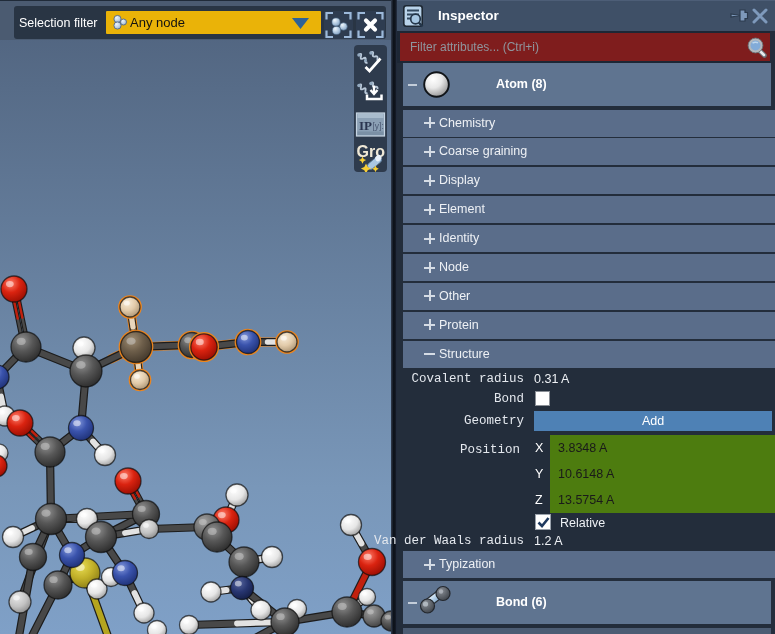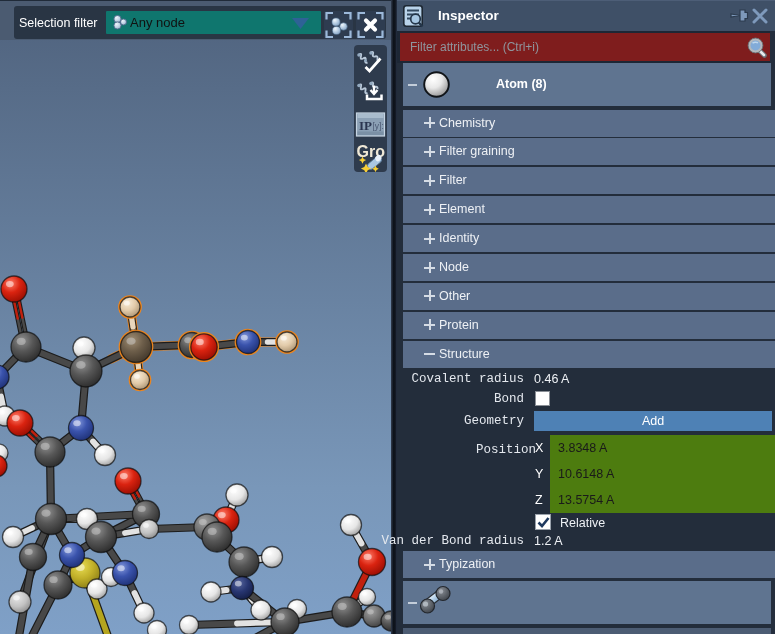--- a/index.html
+++ b/index.html
@@ -8,21 +8,21 @@
   .abs { position:absolute; }
   
   #viewport { left:0; top:0; width:391px; height:634px;
     background:linear-gradient(180deg,#4f627d 0%,#576c88 14%,#7997b9 77%,#7fa0c7 100%); }
   
   #topbar { left:14px; top:6px; width:372px; height:33px; background:#293544; border-radius:3px; }
   #leftstrip { left:0; top:1px; width:391px; height:39px; background:#4b5b71; }
   #topedge { left:0; top:0; width:391px; height:1px; background:#202b39; }
   .sel-label { left:19px; top:11px; width:90px; height:24px; color:#fff; font-size:12.5px;
     line-height:24px; }
-  #combo { left:106px; top:11px; width:215px; height:23px; background:#0f766e; border-radius:1px; }
+  #combo { left:106px; top:11px; width:215px; height:23px; background:#eab308; border-radius:1px; }
   #combo .ctext { position:absolute; left:24px; top:0; height:23px; line-height:23px;
     color:#111; font-size:13px; }
   #combo svg { position:absolute; left:0; top:0; }
   .toolbtn { top:11px; width:29px; height:28px; }
   
   #vtoolbar { left:354px; top:45px; width:33px; height:127px; background:#2e3b4d; border-radius:4px; }
   
   #panel { left:391px; top:0; width:384px; height:634px; background:#232d3b; }
   #splitter { left:391px; top:0; width:6px; height:634px;
     background:linear-gradient(90deg,#323d4f 0%,#0d121a 40%,#10151e 70%,#283246 100%); }
@@ -503,25 +503,25 @@
     </defs>
   <circle cx="15.5" cy="15.5" r="12.3" fill="url(#silver)" stroke="#101418" stroke-width="1.9"></circle>
 </svg>
 
 <div class="abs cat" style="top:109.5px">
     <div class="plus"></div>
     <span>Chemistry</span>
   </div>
 <div class="abs cat" style="top:138.4px">
     <div class="plus"></div>
-    <span>Filter graining</span>
+    <span>Coarse graining</span>
   </div>
 <div class="abs cat" style="top:167.3px">
     <div class="plus"></div>
-    <span>Filter</span>
+    <span>Display</span>
   </div>
 <div class="abs cat" style="top:196.2px">
     <div class="plus"></div>
     <span>Element</span>
   </div>
 <div class="abs cat" style="top:225.1px">
     <div class="plus"></div>
     <span>Identity</span>
   </div>
 <div class="abs cat" style="top:254px">
@@ -535,26 +535,26 @@
 <div class="abs cat" style="top:311.8px">
     <div class="plus"></div>
     <span>Protein</span>
   </div>
 <div class="abs cat" style="top:340.7px">
     <div class="minus" style="position:absolute;left:21px;top:50%;margin-top:-1px;width:11px;height:2px;background:#d5dce5"></div>
     <span>Structure</span>
   </div>
 
 <div class="abs flabel" style="left:340px;top:372px;width:184px">Covalent radius</div>
-<div class="abs fvalue" style="left:534px;top:372px">0.46 A</div>
+<div class="abs fvalue" style="left:534px;top:372px">0.31 A</div>
 <div class="abs flabel" style="left:340px;top:392px;width:184px">Bond</div>
 <div class="abs cbox" style="left:535px;top:391px;width:15px;height:15px"></div>
 <div class="abs flabel" style="left:340px;top:414px;width:184px">Geometry</div>
 <div id="addbtn" class="abs">Add</div>
-<div class="abs flabel" style="left:352px;top:443px;width:184px">Position</div>
+<div class="abs flabel" style="left:336px;top:443px;width:184px">Position</div>
 
 <div class="abs axis" style="left:535px;top:441px">X</div>
 <div class="abs spinrow" style="top:435px">
   <span class="val">3.8348 A</span>
   <div class="spincol">
       <svg width="19" height="23" viewBox="0 0 19 23">
     <path d="M9.5 3 L13.8 9 L5.2 9 Z" fill="#fff"></path>
     <path d="M5.2 14 L13.8 14 L9.5 20 Z" fill="#fff"></path>
   </svg>
     </div>
@@ -580,29 +580,30 @@
     <path d="M5.2 14 L13.8 14 L9.5 20 Z" fill="#fff"></path>
   </svg>
     </div>
 </div>
 
 <div class="abs" style="left:535px;top:514px;width:16px;height:16px;background:#fff;border:1px solid #9aa2ac"></div>
 <svg class="abs" style="left:535px;top:514px" width="17" height="17" viewBox="0 0 17 17">
   <path d="M3.5 8.5 L7 12 L13.5 4" stroke="#1f3a5f" stroke-width="2.6" fill="none"></path>
 </svg>
 <div class="abs fvalue" style="left:560px;top:516px">Relative</div>
-<div class="abs flabel" style="left:340px;top:534px;width:184px">Van der Bond radius</div>
+<div class="abs flabel" style="left:340px;top:534px;width:184px">Van der Waals radius</div>
 <div class="abs fvalue" style="left:534px;top:534px">1.2 A</div>
 
 <div class="abs cat" style="top:551px">
     <div class="plus"></div>
     <span>Typization</span>
   </div>
 <div class="abs hdr" style="top:581px">
     <div class="minus"></div>
+    <div class="htext">Bond (6)</div>
   </div>
 <svg class="abs" style="left:418px;top:585px" width="36" height="34" viewBox="0 0 36 34">
   <defs>
     <radialGradient id="bsg" cx="0.35" cy="0.3" r="0.8">
       <stop offset="0" stop-color="#8a8f96"></stop>
         <stop offset="1" stop-color="#3a3f46"></stop>
     </radialGradient>
     <linearGradient id="bcyl" x1="0" y1="0" x2="0.35" y2="1">
       <stop offset="0" stop-color="#e8f1f9"></stop>
         <stop offset="0.5" stop-color="#bcd6ec"></stop>

